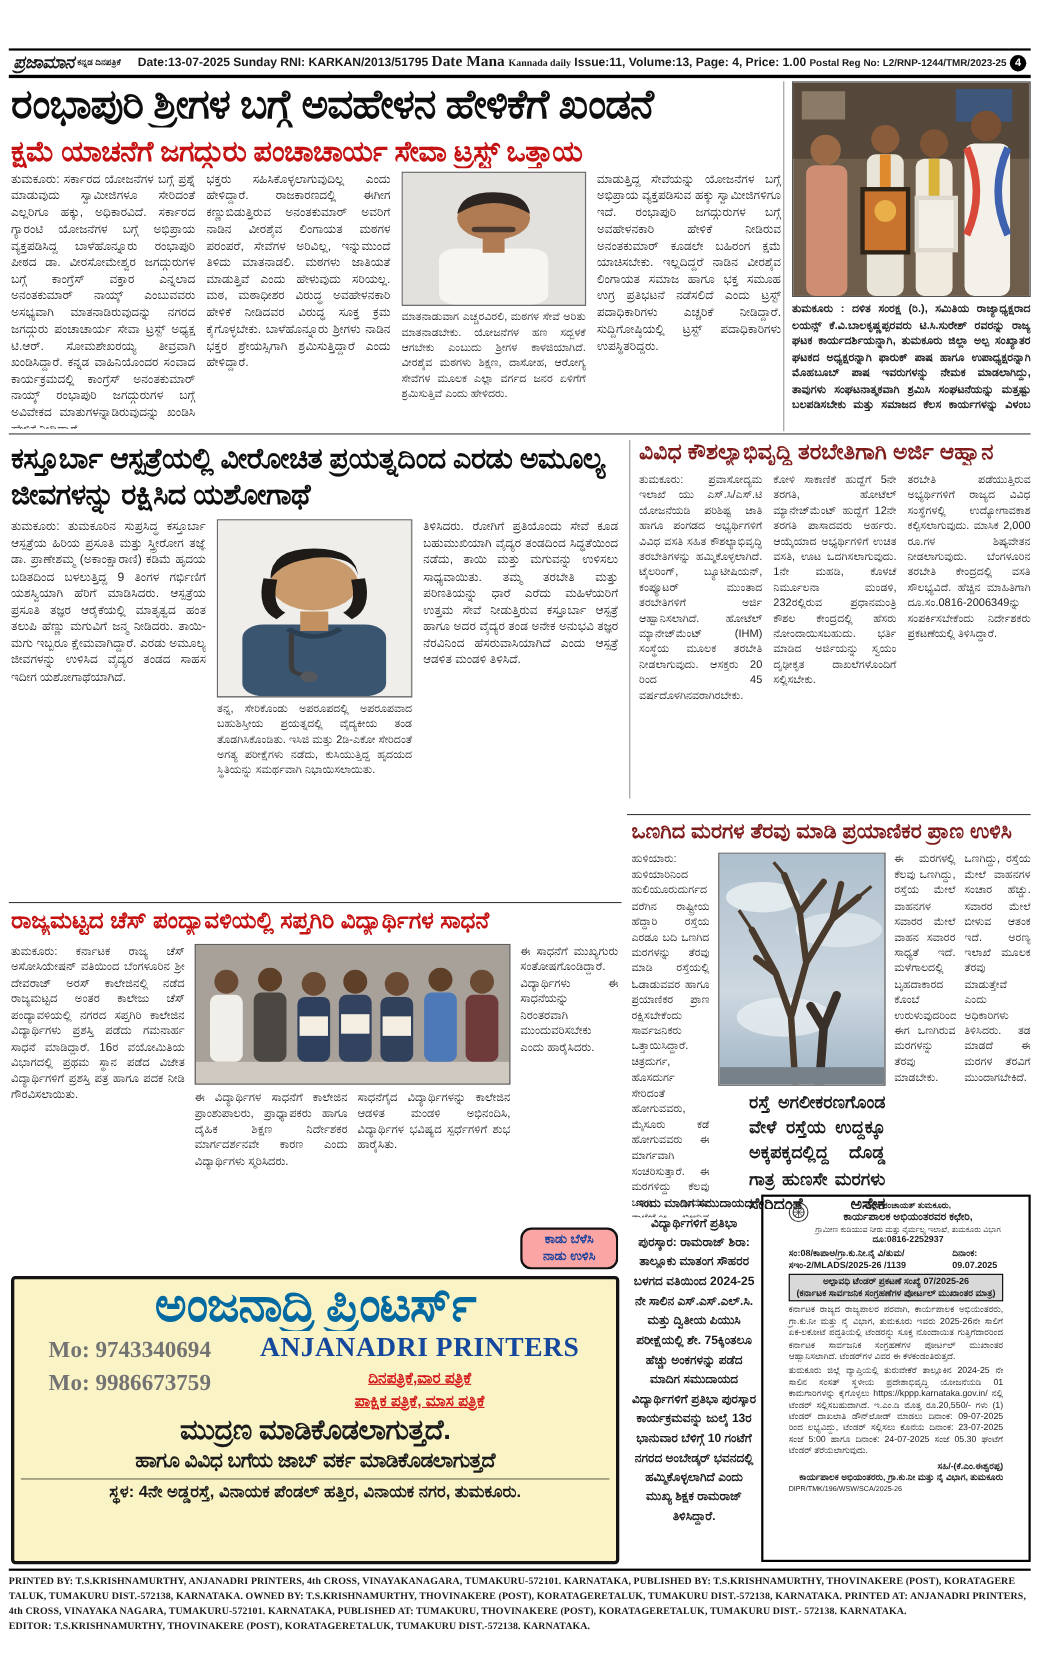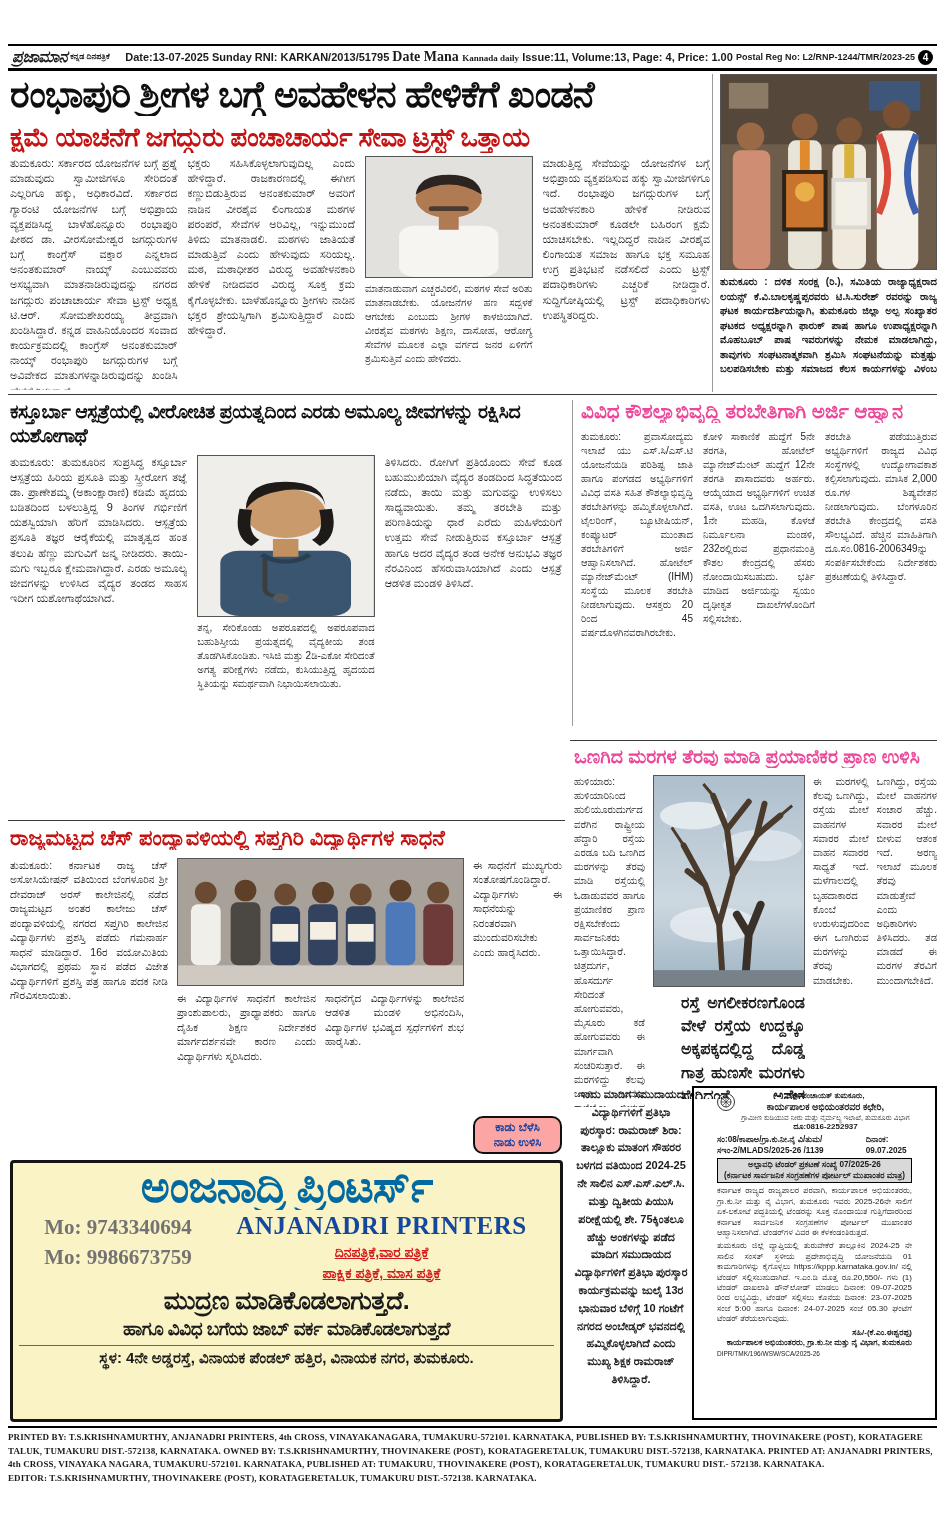--- a/index.html
+++ b/index.html
@@ -15,22 +15,22 @@
   .mh-logosub { font-size:8px; font-weight:bold; width:52px; line-height:1.1; }
   .mh-item { font-size:11px; font-weight:bold; white-space:nowrap; }
   .mh-serif { font-family:"Liberation Serif", serif; font-size:14px; font-weight:bold; }
   .mh-serif small { font-size:9px; font-weight:bold; }
   .mh-badge { width:15px; height:15px; border-radius:50%; background:#000; color:#fff;
     font-size:10px; font-weight:bold; display:flex; align-items:center; justify-content:center; }
 
   
   .h-black-xl { font-size:37px; font-weight:900; color:#0f0f0f; letter-spacing:-1px; white-space:nowrap; overflow:hidden; }
   .h-red-lg { font-size:26px; font-weight:900; color:#c51212; letter-spacing:-0.5px; white-space:nowrap; overflow:hidden; margin-top:6px; }
-  .h-black-md { font-size:19px; font-weight:900; color:#101010; line-height:1.25; letter-spacing:-0.5px; }
-  .h-red-md { font-size:20px; font-weight:900; color:#ec4899; white-space:nowrap; overflow:hidden; }
+  .h-black-md { font-size:26px; font-weight:900; color:#101010; line-height:1.25; letter-spacing:-0.5px; }
+  .h-red-md { font-size:20px; font-weight:900; color:#7f1d1d; white-space:nowrap; overflow:hidden; }
   .h-red-chess { font-size:21px; font-weight:900; color:#c51212; white-space:nowrap; overflow:hidden; }
 
   .bodycols { display:flex; gap:10px; overflow:hidden; }
   .col { flex:1; text-align:justify; font-size:11px; line-height:1.38; color:#1c1c1c; overflow:hidden; }
   .col-sm { font-size:10px; line-height:1.4; }
   .caption { font-size:10px; font-weight:bold; text-align:justify; line-height:1.45; overflow:hidden; }
 
   .photo-frame { border:1px solid #555; overflow:hidden; background:#ccc; }
   .vrule { border-left:1px solid #9a9a9a; }
   .hrule { position:absolute; border-top:1px solid #3a3a3a; }

